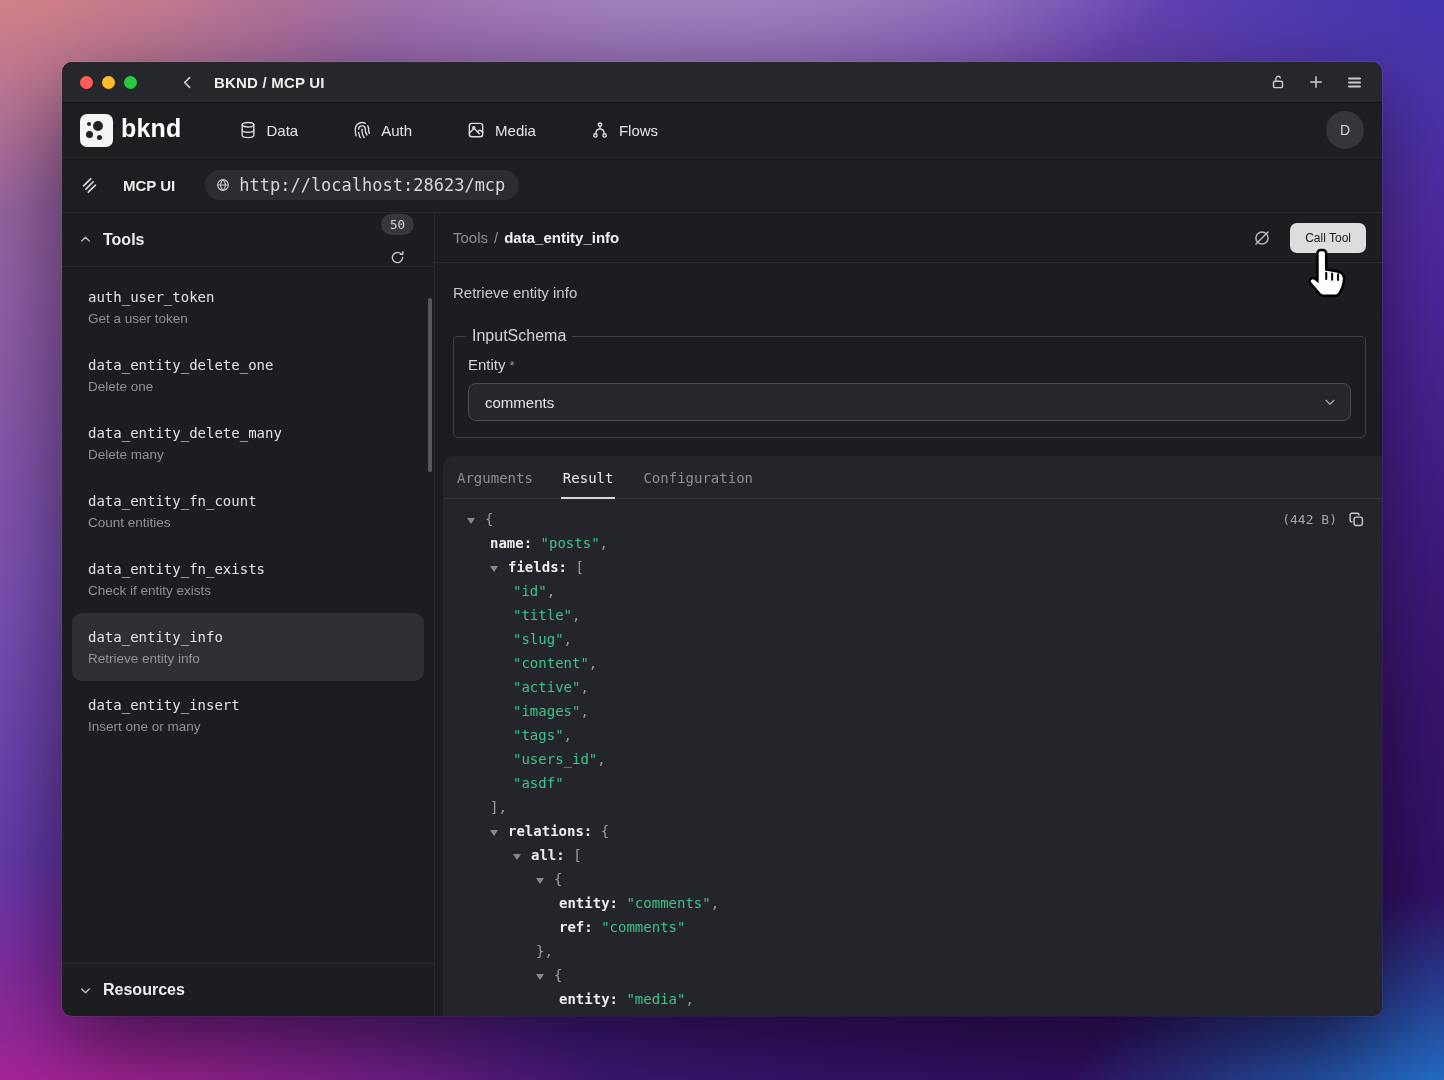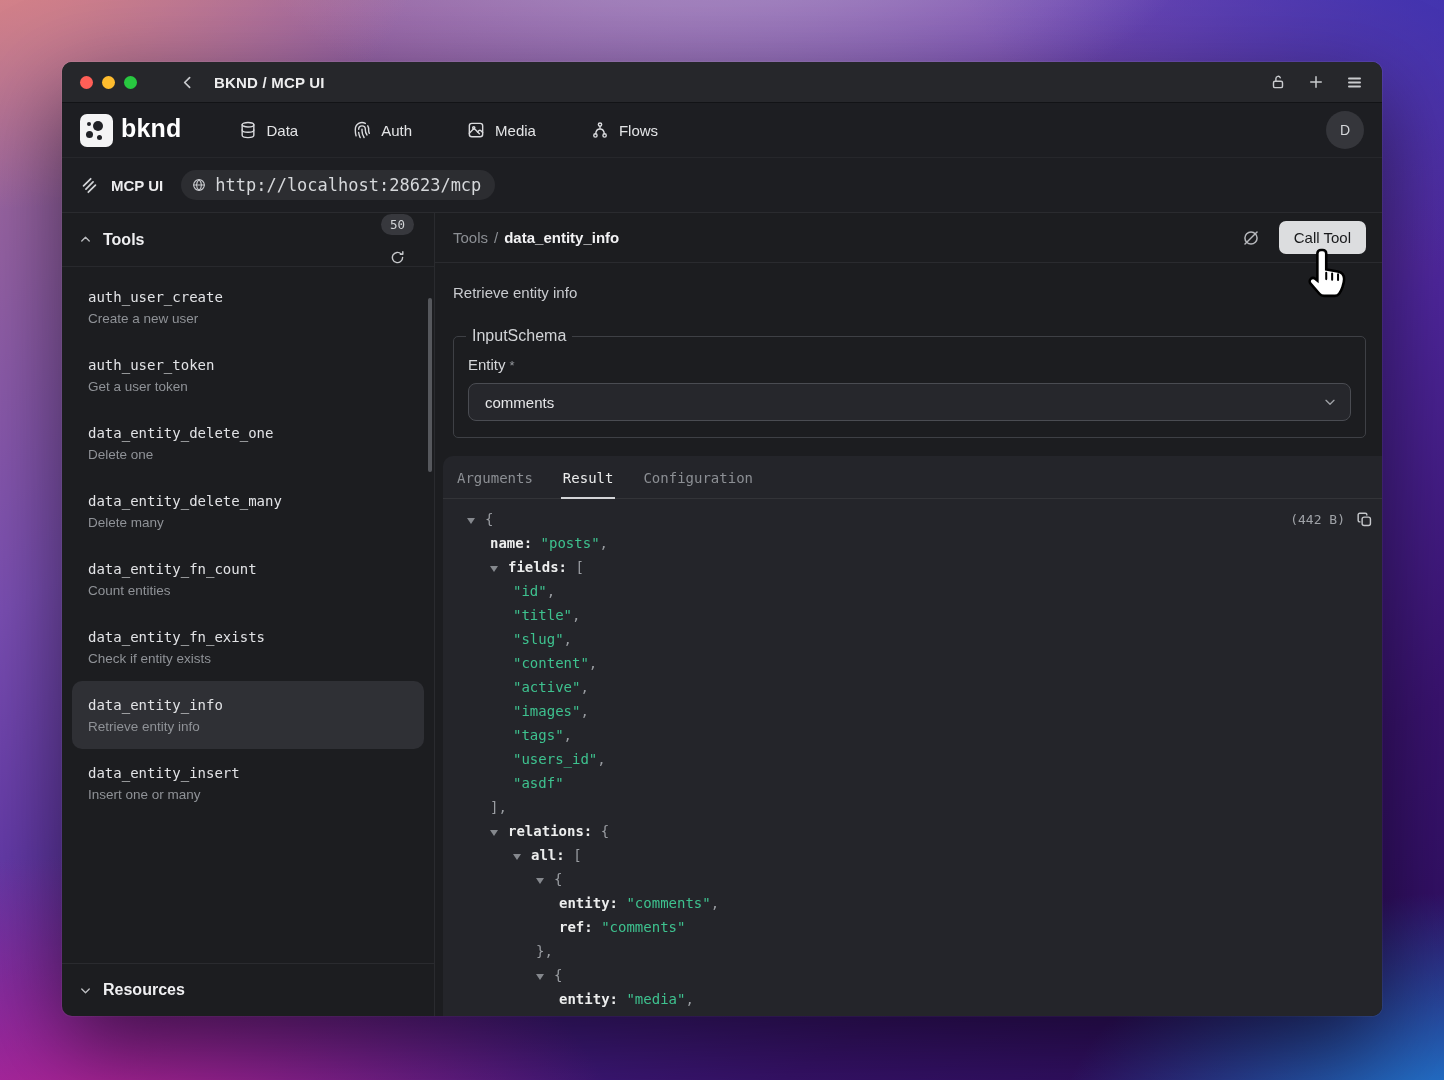--- a/index.html
+++ b/index.html
@@ -57,21 +57,21 @@
   .nav-item { display:flex; align-items:center; gap:9px; color:#e3e4e6; font-size:15px; cursor:default; }
   .nav-item .nicon { color:#d9dadd; }
   .avatar {
     margin-left:auto; width:38px; height:38px; border-radius:50%; background:#35363b;
     display:flex; align-items:center; justify-content:center; font-size:14px; color:#d5d7da;
   }
 
   
   .mcprow {
     height:55px; flex:0 0 55px; background:#1d1e22; border-bottom:1px solid #2a2b2f;
-    display:flex; align-items:center; padding:0 18px; gap:12px;
+    display:flex; align-items:center; padding:0 18px; gap:24px;
   }
   .mcp-title { font-size:15px; font-weight:700; color:#ececee; }
   .url-pill {
     display:flex; align-items:center; gap:8px; background:#2c2d31; border-radius:16px;
     height:30px; padding:0 14px 0 10px; margin-left:6px; color:#c7c9cd;
   }
   .url-text { font-family:"DejaVu Sans Mono", monospace; font-size:17px; color:#d6d8db; }
 
   
   .content { flex:1; display:flex; min-height:0; }
@@ -108,21 +108,21 @@
     height:50px; flex:0 0 50px; border-bottom:1px solid #2a2b2f;
     display:flex; align-items:center; padding:0 16px 0 18px;
   }
   .crumb-section { color:#8c8f94; font-size:15px; }
   .crumb-sep { color:#8c8f94; font-size:15px; margin:0 6px; }
   .crumb-current { color:#f2f2f4; font-size:15px; font-weight:700; }
   .mh-right { margin-left:auto; display:flex; align-items:center; gap:18px; }
   .slash-icon { color:#b6b8bc; }
   .call-tool {
     background:var(--btn-bg, #dcdddf); color:#17181a; border:none; border-radius:7px;
-    font-family:"Liberation Sans", sans-serif; font-size:15px; font-weight:500;
+    font-family:"Liberation Sans", sans-serif; font-size:12px; font-weight:500;
     padding:8px 15px; cursor:pointer;
   }
 
   .main-body { flex:1; display:flex; flex-direction:column; min-height:0; padding:0 16px 0 18px; }
   .tool-description { margin-top:21px; font-size:15px; color:#c9cbcf; }
 
   fieldset.schema {
     margin-top:26px; border:1px solid #3e4045; border-radius:5px; padding:4px 14px 16px;
   }
   fieldset.schema legend { font-size:16px; color:#d2d4d7; padding:0 6px; margin-left:-2px; }
@@ -141,21 +141,21 @@
   }
   .tabs { height:43px; flex:0 0 43px; display:flex; align-items:flex-end; gap:26px; padding:0 0 0 12px; border-bottom:1px solid #333438; }
   .tab {
     font-family:"DejaVu Sans Mono", monospace; font-size:14px; color:#8c8f94;
     padding:12px 2px 11px; cursor:pointer; border-bottom:2.5px solid transparent; margin-bottom:-1px;
   }
   .tab.active { color:#eceded; border-bottom-color:#d4d5d8; }
 
   .json-view { flex:1; min-height:0; position:relative; padding:8px 16px 0 24px; overflow:hidden;
     font-family:"DejaVu Sans Mono", monospace; font-size:14px; }
-  .json-meta { position:absolute; right:8px; top:11px; display:flex; align-items:center; gap:10px; }
+  .json-meta { position:absolute; right:16px; top:11px; display:flex; align-items:center; gap:10px; }
   .json-size { font-family:"DejaVu Sans Mono", monospace; font-size:13px; color:#9fa2a7; }
   .copy-btn { color:#c6c8cb; cursor:pointer; }
   .jline { height:24px; line-height:24px; white-space:pre; }
   .caret {
     display:inline-block; width:18px; vertical-align:middle; margin-top:-3px;
   }
   .caret::before {
     content:""; display:inline-block; width:0; height:0;
     border-left:4.5px solid transparent; border-right:4.5px solid transparent;
     border-top:6px solid #85888d;
@@ -298,24 +298,20 @@
           <span class="count-badge">50</span>
           <span class="refresh">
             <svg width="17" height="17" viewBox="0 0 24 24" fill="none" stroke="currentColor" stroke-width="2" stroke-linecap="round" stroke-linejoin="round">
                 <path d="M19.2 12a7.2 7.2 0 1 1-2.1-5.1"></path>
                 <path d="M19.5 3.8v3.6H16"></path>
               </svg>
           </span>
         </div>
       </div>
       <div class="tool-list" id="tool-list">
-          <div class="tool-item">
-            <div class="tool-name">auth_user_create</div>
-            <div class="tool-desc">Create a new user</div>
-          </div>
           <div class="tool-item">
             <div class="tool-name">auth_user_token</div>
             <div class="tool-desc">Get a user token</div>
           </div>
           <div class="tool-item">
             <div class="tool-name">data_entity_delete_one</div>
             <div class="tool-desc">Delete one</div>
           </div>
           <div class="tool-item">
             <div class="tool-name">data_entity_delete_many</div>

